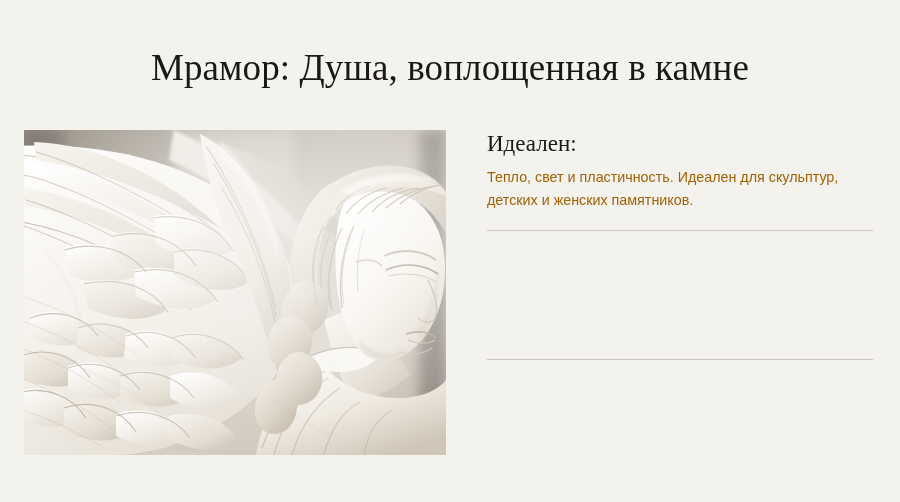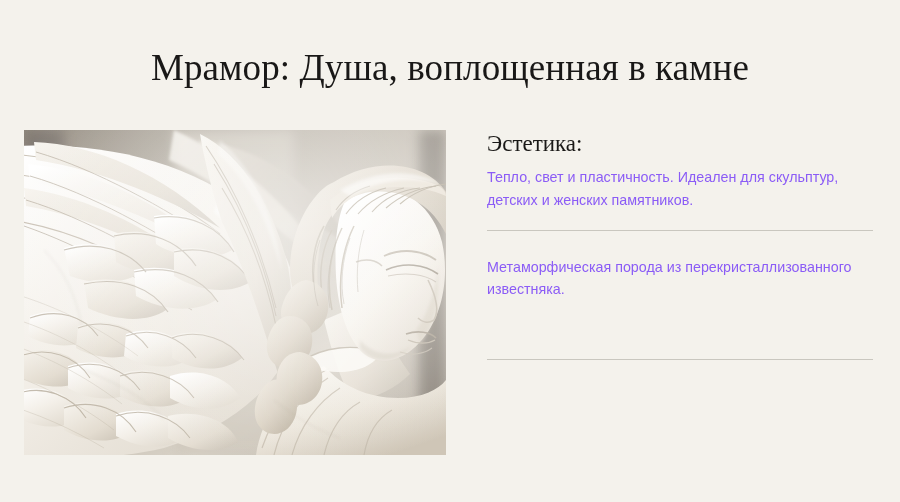--- a/index.html
+++ b/index.html
@@ -60,21 +60,21 @@
     color:#1a1917;
     line-height:1.18;
     white-space:nowrap;
   }
 
   .section-body{
     margin-top:9px;
     font-family:"Liberation Sans", sans-serif;
     font-size:14.3px;
     font-weight:400;
-    color:#8b5cf6;
+    color:#a16207;
     line-height:1.57;
     max-width:372px;
   }
 
   .divider{
     position:absolute;
     left:0; width:386px; height:1px;
     background:#c9c7bf;
     border:0;
   }
@@ -357,27 +357,26 @@
       </g>
 
       <rect width="422" height="325" fill="none"></rect>
       <rect x="0" y="0" width="422" height="325" fill="url(#glow)" opacity="0.25"></rect>
     </svg>
   </figure>
 
   <div id="content-column">
 
     <div class="section" id="section-0">
-      <div class="section-heading">Эстетика:</div>
+      <div class="section-heading">Идеален:</div>
       <div class="section-body">Тепло, свет и пластичность. Идеален для скульптур, детских и женских памятников.</div>
     </div>
 
     <hr class="divider" id="divider-0">
 
     <div class="section" id="section-1">
-      <div class="section-body">Метаморфическая порода из перекристаллизованного известняка.</div>
     </div>
 
     <hr class="divider" id="divider-1">
 
 
   </div>
 </div>
 
 </body></html>

